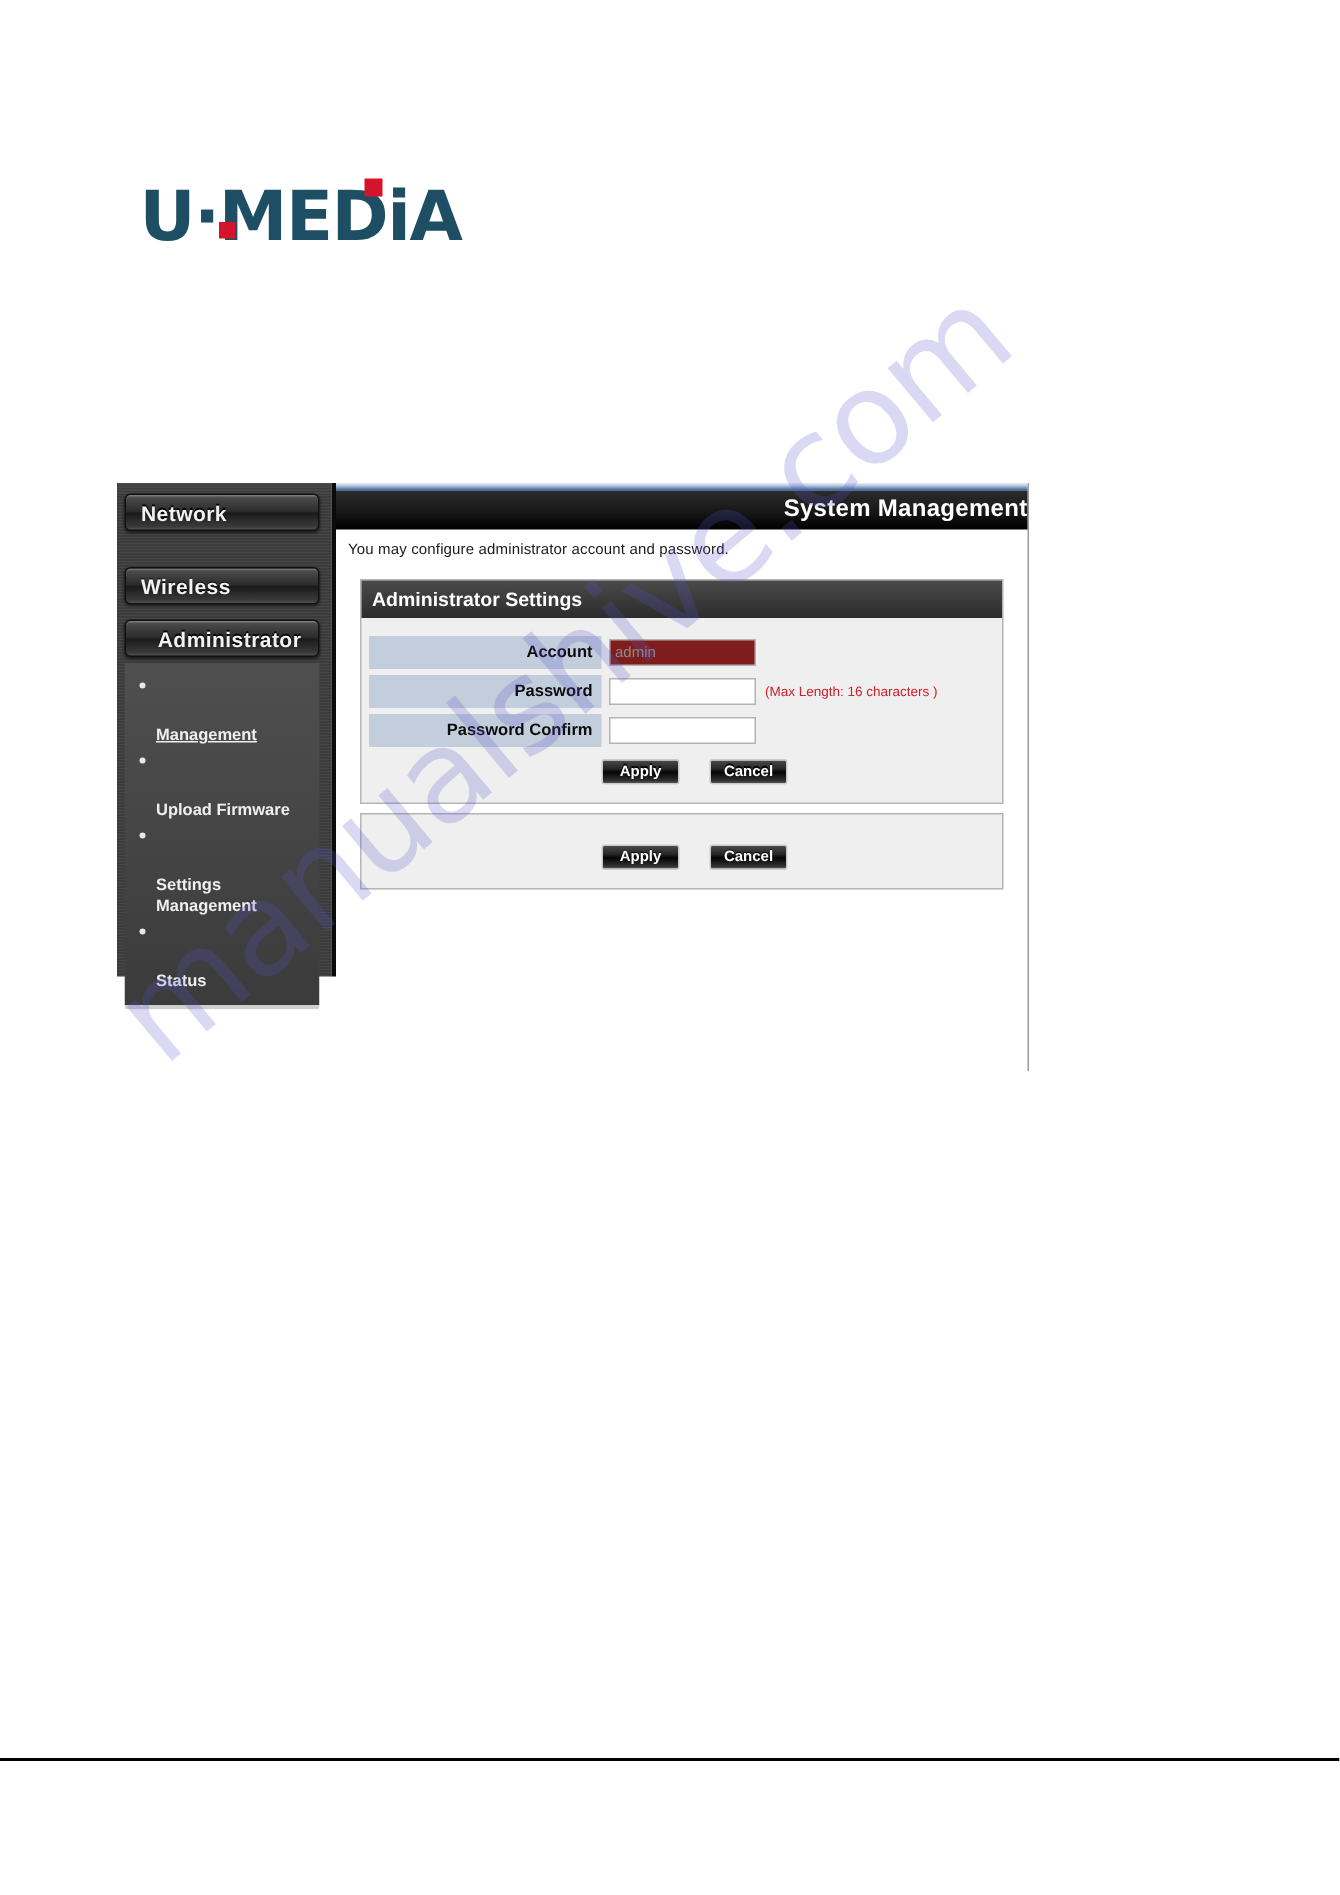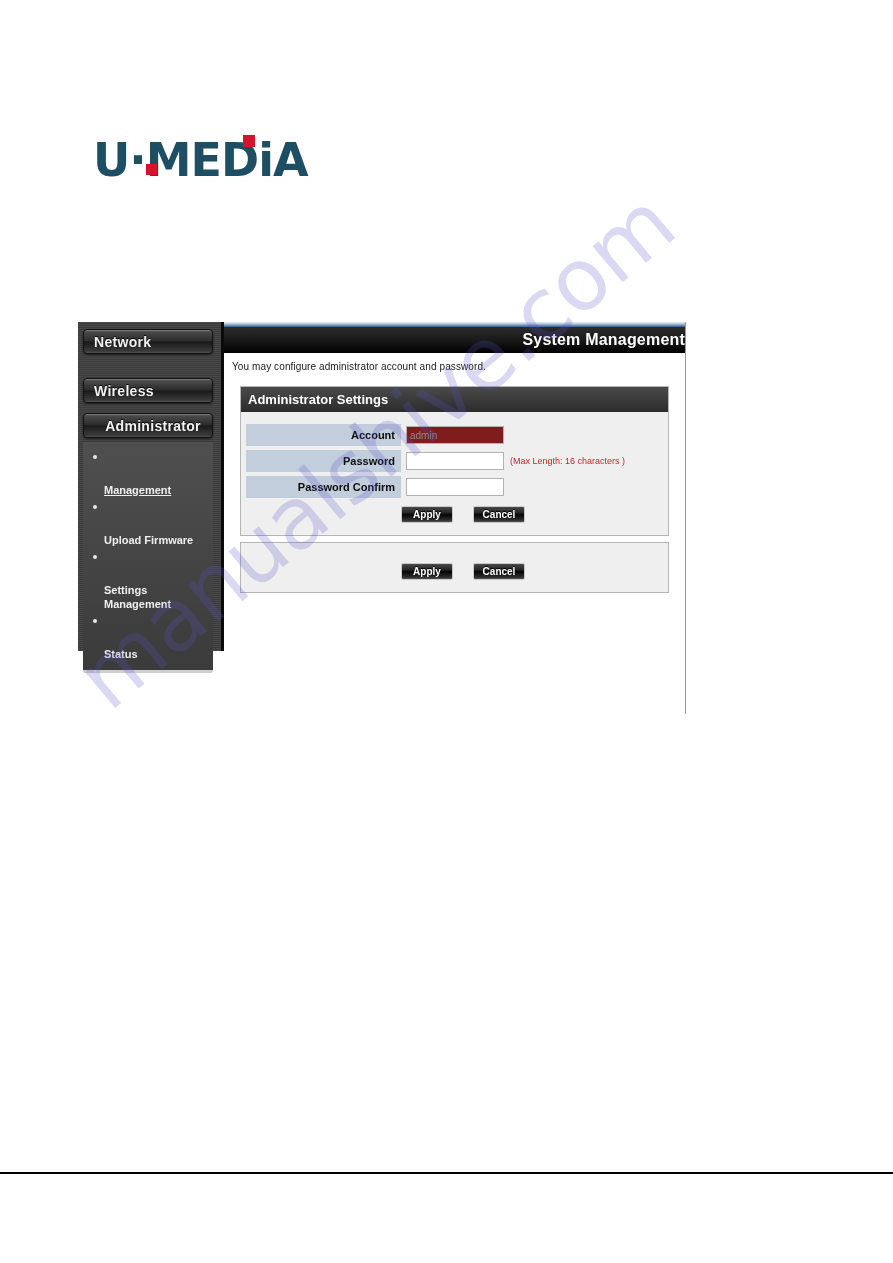--- a/index.html
+++ b/index.html
@@ -38,21 +38,21 @@
     white-space: nowrap;
     transform: rotate(-40deg);
     transform-origin: left center;
     letter-spacing: -1px;
   }
 
   
   .logo {
     position: absolute;
     left: 93px;
-    top: 132px;
+    top: 116px;
     height: 56px;
     z-index: 2;
   }
   .logo-text {
     font-family: "DejaVu Sans", sans-serif;
     font-size: 46px;
     font-weight: 700;
     color: #1d4e63;
     letter-spacing: -1px;
     line-height: 56px;

